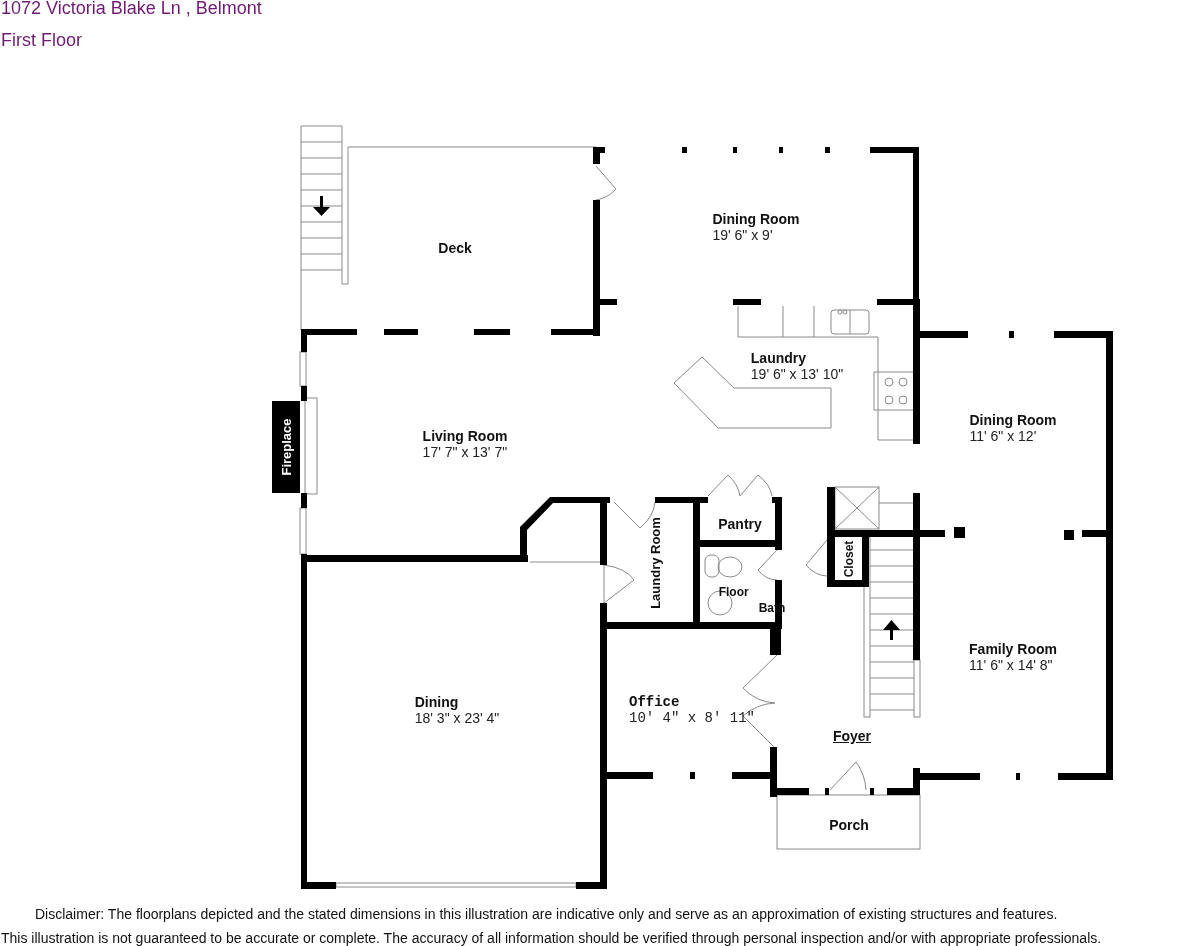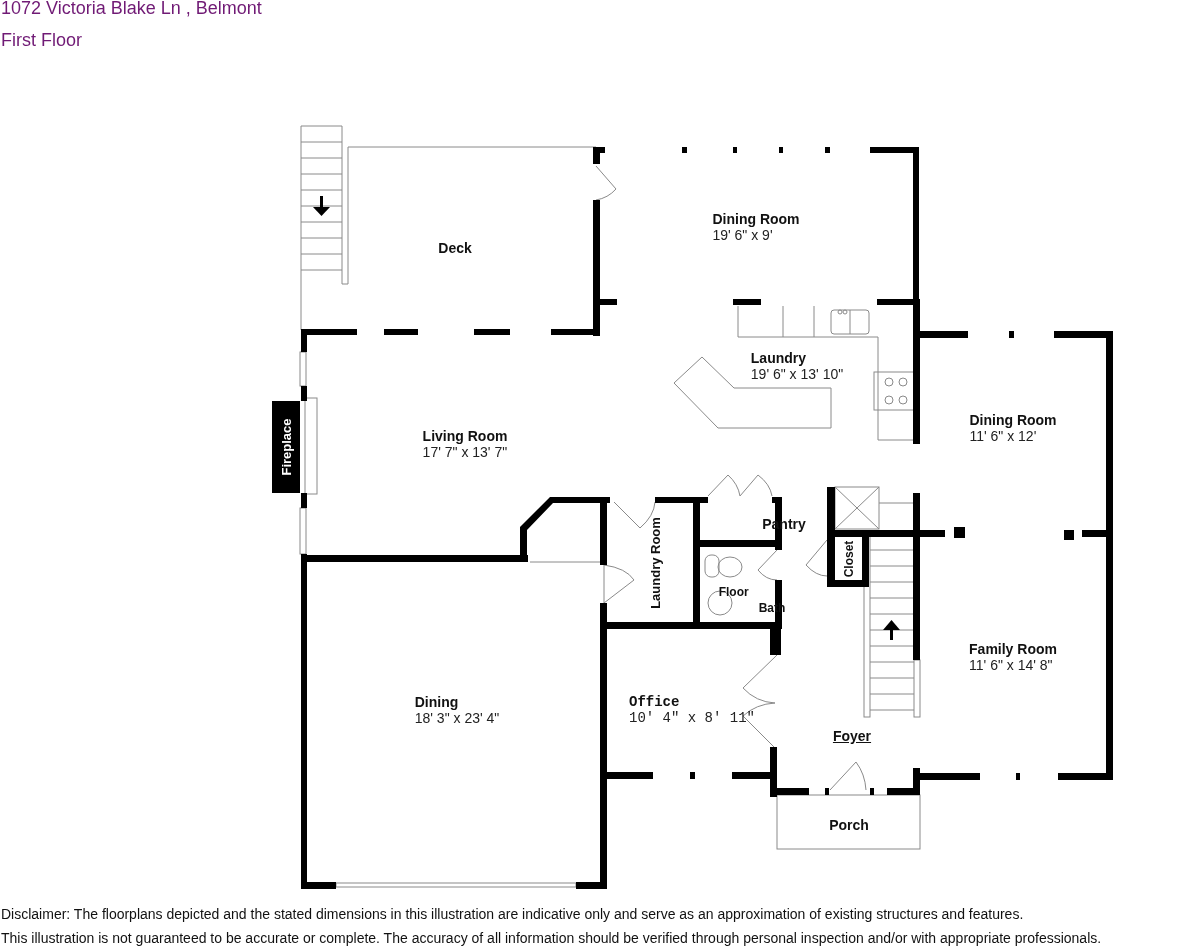--- a/index.html
+++ b/index.html
@@ -215,21 +215,21 @@
   <span class="dm">11' 6" x 12'</span>
 </div>
 <div class="lbl" style="left:425px;top:428px;margin-left:40px;">
   <span class="nm">Living Room</span>
   <span class="dm">17' 7" x 13' 7"</span>
 </div>
 <div class="fire">
   <span>Fireplace</span>
 </div>
 <div class="vlbl" style="left:655px;top:563px;">Laundry Room</div>
-<div class="lbl" style="left:740px;top:516px;margin-left:44px;">
+<div class="lbl" style="left:740px;top:516px;">
   <span class="nm">Pantry</span>
 </div>
 <div class="lbl" style="left:752px;top:584px;font-size:12px;">
   <span class="nm" style="font-size:12px;">Floor</span>
   <span class="nm" style="font-size:12px;margin-left:40px;">Bath</span>
 </div>
 <div class="vlbl" style="left:849px;top:559px;font-size:12px;">Closet</div>
 <div class="lbl" style="left:1013px;top:641px;">
   <span class="nm">Family Room</span>
   <span class="dm">11' 6" x 14' 8"</span>
@@ -242,14 +242,14 @@
   <span class="nm">Office</span>
   <span class="dm">10' 4" x 8' 11"</span>
 </div>
 <div class="lbl" style="left:852px;top:728px;text-decoration:underline;">
   <span class="nm">Foyer</span>
 </div>
 <div class="lbl" style="left:849px;top:817px;">
   <span class="nm">Porch</span>
 </div>
 
-<div class="disc" style="top:906px;">Disclaimer: The floorplans depicted and the stated dimensions in this illustration are indicative only and serve as an approximation of existing structures and features.</div>
+<div class="disc" style="top:906px;padding-left:34px;">Disclaimer: The floorplans depicted and the stated dimensions in this illustration are indicative only and serve as an approximation of existing structures and features.</div>
 <div class="disc" style="top:930px;">This illustration is not guaranteed to be accurate or complete. The accuracy of all information should be verified through personal inspection and/or with appropriate professionals.</div>
 
 </body></html>

